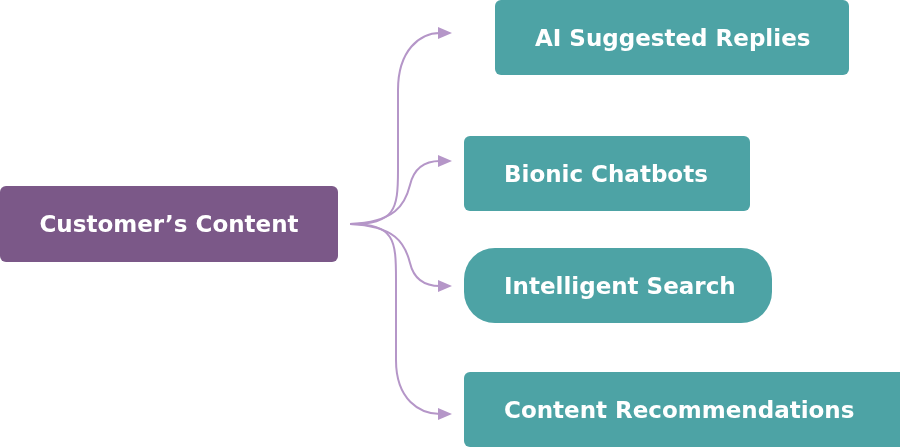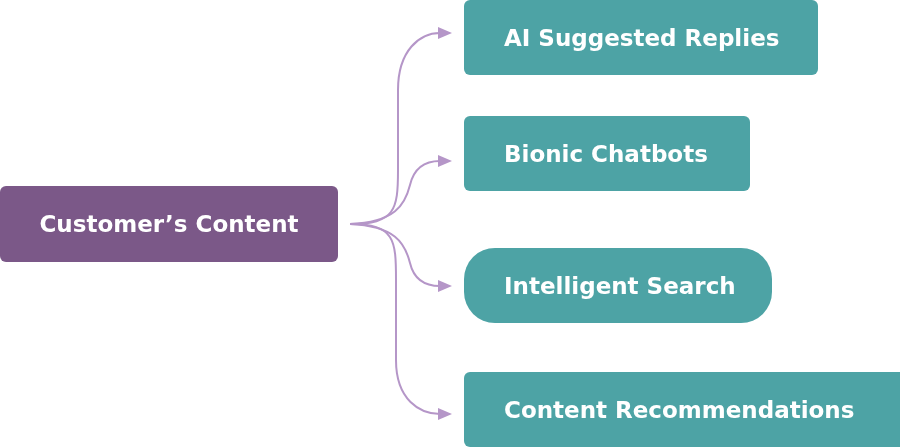--- a/index.html
+++ b/index.html
@@ -3,22 +3,22 @@
 <meta charset="utf-8">
 <style>
   html, body { margin: 0; padding: 0; background: #ffffff; }
   body { width: 900px; height: 448px; position: relative; overflow: hidden;
          font-family: "DejaVu Sans", sans-serif; }
   .box { position: absolute; display: flex; align-items: center; justify-content: center;
          color: #ffffff; font-weight: bold; font-size: 23px; border-radius: 6px; box-sizing: border-box; }
   .box-source { left: 0; top: 186px; width: 338px; height: 76px; }
   .box-target { left: 464px; height: 75px; }
   .box-target span { position: absolute; left: 40px; }
-  #t0 { top: 0px; width: 354px; }
-  #t1 { top: 116px; width: 286px; padding-left: 16px; }
+  #t0 { top: 0px; width: 354px; margin-left: 31px; }
+  #t1 { top: 136px; width: 286px; padding-left: 16px; }
   #t2 { top: 248px; width: 308px; }
   #t3 { top: 372px; width: 516px; }
   svg.connectors { position: absolute; left: 0; top: 0; }
 </style>
 </head>
 <body>
 
 <svg class="connectors" width="900" height="448">
   <g fill="none" stroke-width="2">
     <path id="c0" d="M350,224 C395,224 398,210 398,170 L398,90 C398,50 420,33 440,33" stroke="#B596C8"></path>

